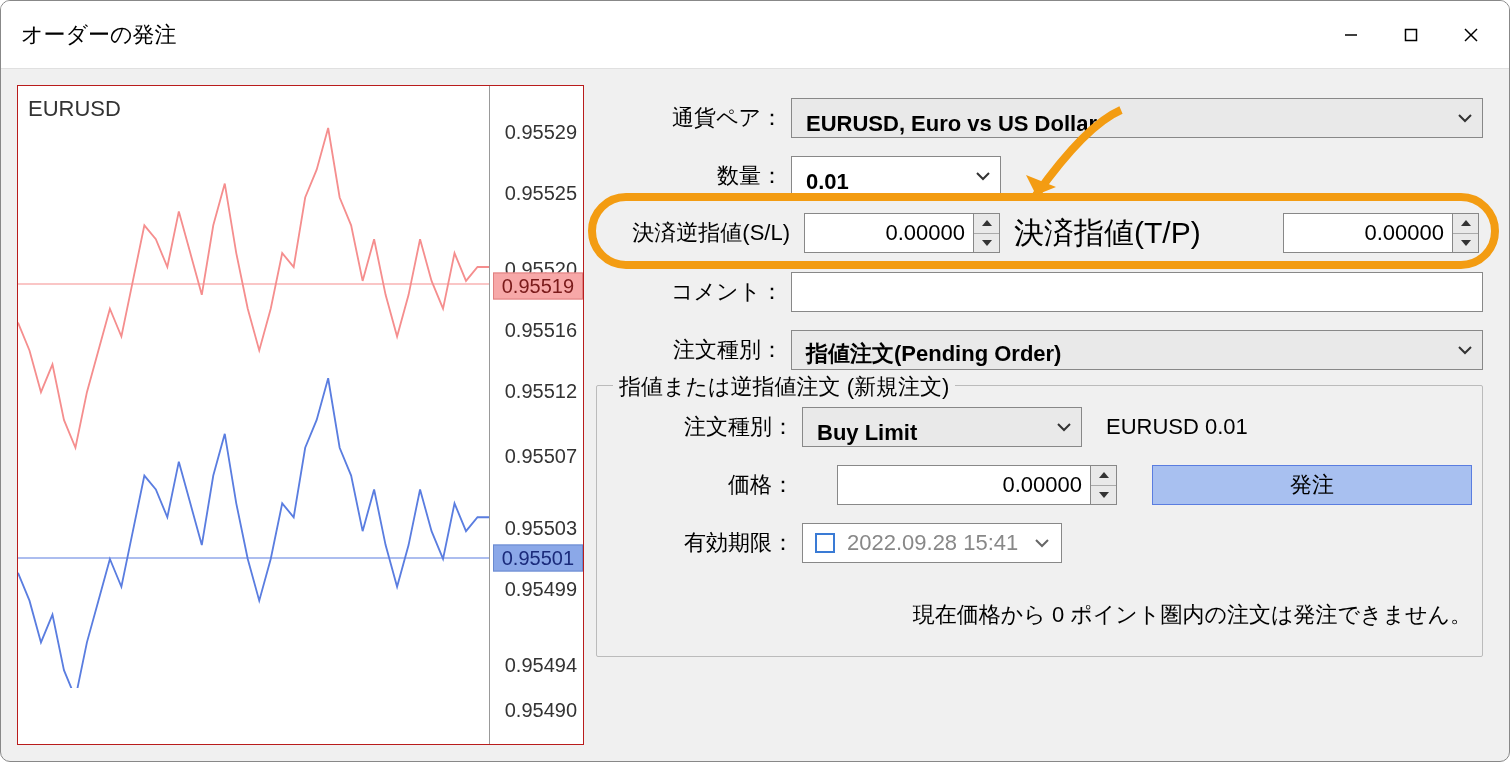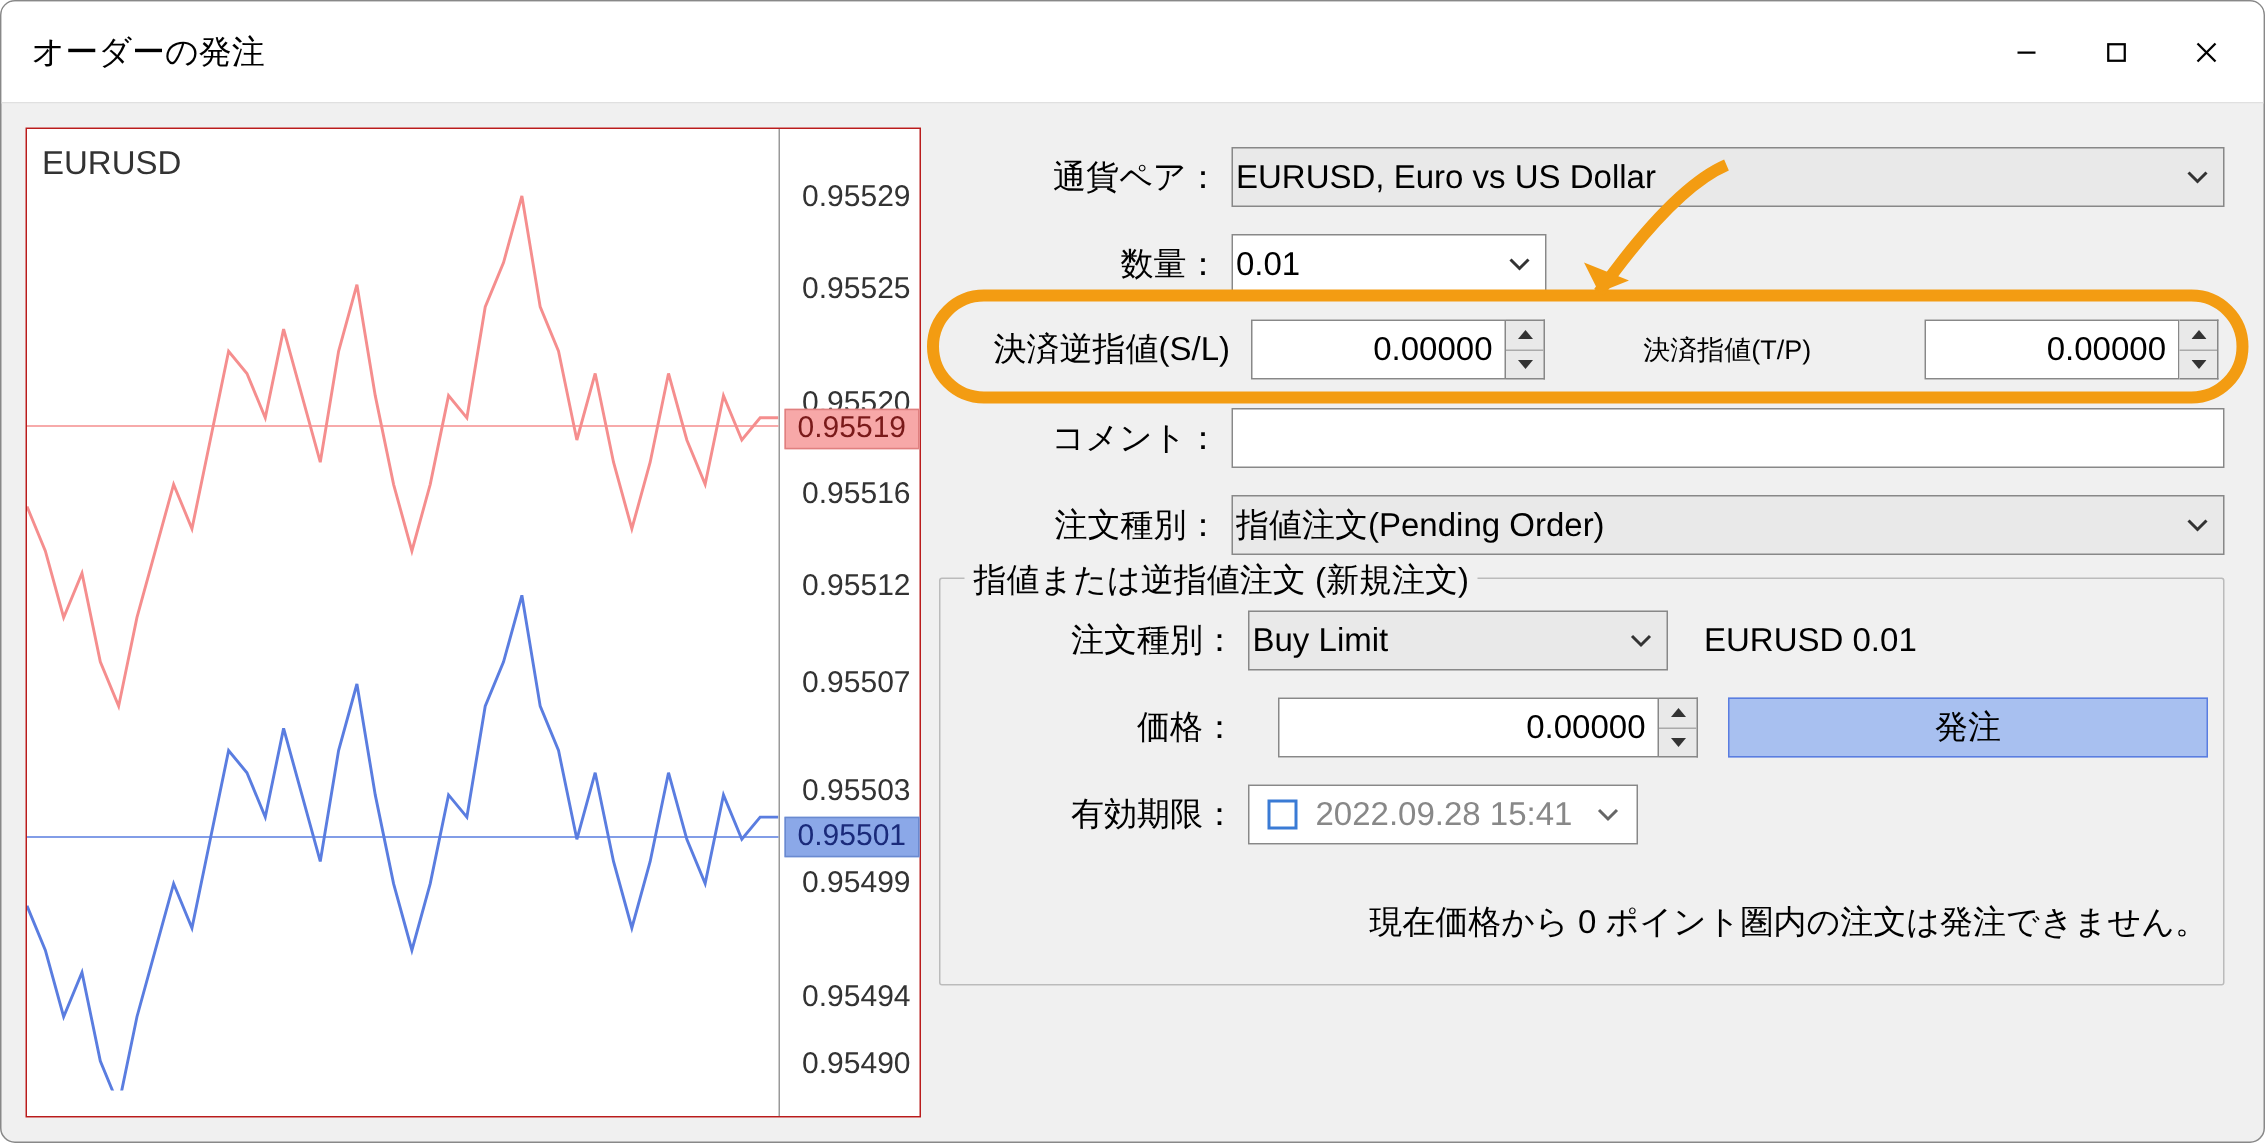--- a/index.html
+++ b/index.html
@@ -20,32 +20,32 @@
   .badge { position: absolute; right: 0; padding: 1px 8px; font-size: 20px; color: #fff; transform: translateY(-50%); }
   .badge.red  { background: #f7a8a8; color: #7a1a1a; border: 1px solid #e08080; }
   .badge.blue { background: #8ba8e8; color: #1a2a7a; border: 1px solid #6a8ad0; }
   .hline { position: absolute; left: 0; right: 94px; height: 0; border-top: 1px solid; transform: translateY(-50%); }
   .hline.red { border-color: #f58e8e; }
   .hline.blue { border-color: #5a7de0; }
   
   .form { flex: 1; padding-top: 10px; padding-right: 10px; position: relative; }
   .row { display: flex; align-items: center; height: 46px; margin-bottom: 12px; }
   .lab { width: 195px; text-align: right; padding-right: 8px; font-size: 22px; color: #000; }
-  .sel, .combo { height: 40px; border: 1px solid #888; background: #e9e9e9; font-size: 22px; padding: 0 2px; display: flex; align-items: center; position: relative; }
+  .sel, .combo { height: 40px; border: 1px solid #888; background: #e9e9e9; font-size: 22px; padding: 0 14px; display: flex; align-items: flex-end; position: relative; font-weight: bold; }
   .sel .chev, .combo .chev { position: absolute; right: 10px; top: 50%; transform: translateY(-50%); }
   .sel.light { background: #fff; }
   .txt { height: 40px; border: 1px solid #888; background: #fff; font-size: 22px; padding: 0 10px; flex: 1; }
   .spin { display: flex; height: 40px; }
   .spin input { border: 1px solid #888; background: #fff; font-size: 22px; text-align: right; padding: 0 8px; width: 170px; }
   .spin .btns { width: 26px; display: flex; flex-direction: column; border: 1px solid #888; border-left: none; background: #e9e9e9; }
   .spin .btns div { flex: 1; display: flex; align-items: center; justify-content: center; }
   .spin .btns div:first-child { border-bottom: 1px solid #aaa; }
   .sltp-row { display: flex; align-items: center; gap: 14px; }
   .sltp-row .sllab { font-size: 22px; min-width: 190px; text-align: right; }
-  .sltp-row .tplab { font-size: 18px; flex: 1; text-align: center; padding-right: 10px; }
+  .sltp-row .tplab { font-size: 30px; flex: 1; text-align: left; padding-right: 10px; }
   .highlight { position: absolute; border: 8px solid #f39c12; border-radius: 38px; pointer-events: none; }
   .arrow { position: absolute; pointer-events: none; }
   .group { border: 1px solid #bbb; border-radius: 2px; margin-top: 4px; padding: 18px 10px 26px 10px; position: relative; }
   .group-title { position: absolute; top: -14px; left: 16px; background: #f0f0f0; padding: 0 6px; font-size: 22px; }
   .sendbtn { height: 40px; width: 320px; background: #a8c0f0; border: 1px solid #5a7de0; font-size: 22px; display: flex; align-items: center; justify-content: center; }
   .expiry { display: flex; align-items: center; gap: 12px; height: 40px; border: 1px solid #888; background: #fff; padding: 0 12px; width: 260px; color: #888; font-size: 22px; position: relative; }
   .expiry .cb { width: 20px; height: 20px; border: 2px solid #3a7bd5; }
   .note { text-align: right; font-size: 22px; margin-top: 34px; }
   svg.chev { width: 14px; height: 10px; }
   svg.tri { width: 10px; height: 6px; }
@@ -181,21 +181,21 @@
           <div class="lab">注文種別：</div>
           <div class="sel" style="width:280px">
             <span>Buy Limit</span>
             <svg class="chev" viewBox="0 0 14 10">
                 <path d="M1 2 L7 8 L13 2" fill="none" stroke="#333" stroke-width="2"></path>
               </svg>
           </div>
           <div style="font-size:22px; margin-left:24px">EURUSD 0.01</div>
         </div>
 
-        <div class="row" style="gap:20px">
+        <div class="row" style="gap:35px">
           <div class="lab">価格：</div>
           <div class="spin" style="width:280px">
             <input style="width: 254px;" value="0.00000">
             <div class="btns">
               <div>
                   <svg class="tri" viewBox="0 0 10 6">
                     <path d="M5 0 L10 6 L0 6 Z" fill="#333"></path>
                   </svg>
                 </div>
               <div>

